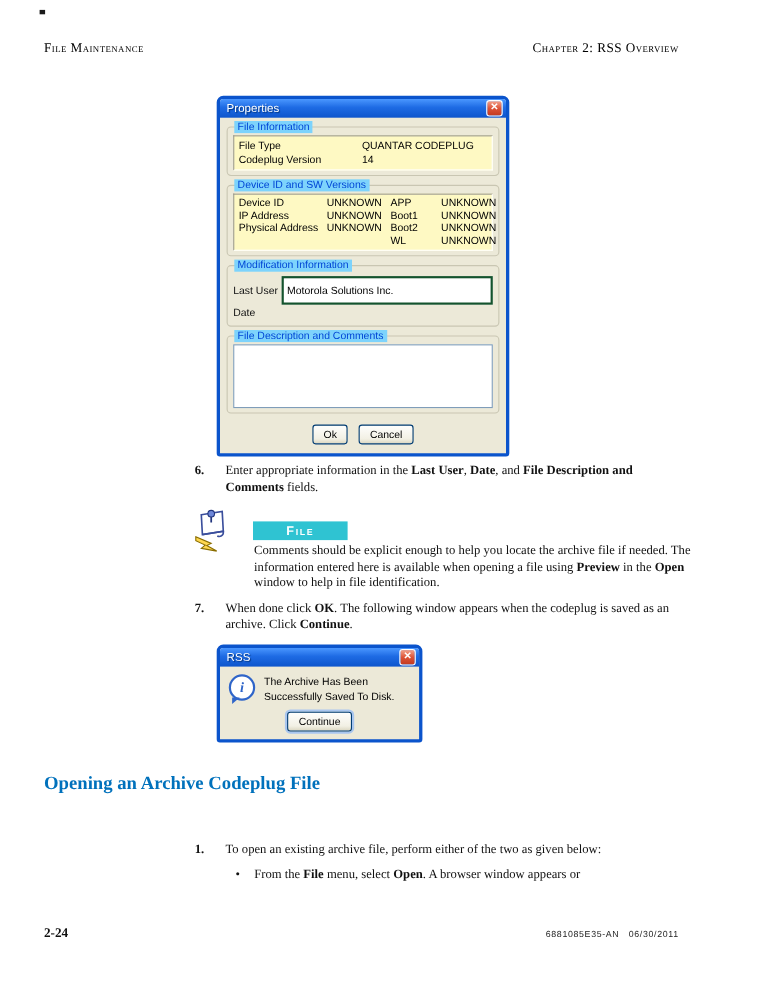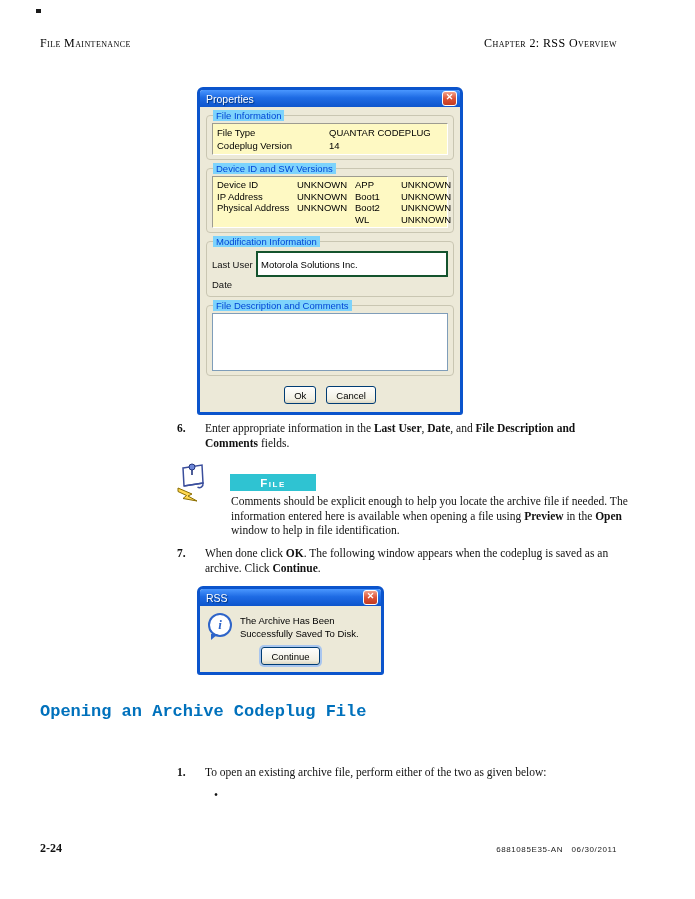--- a/index.html
+++ b/index.html
@@ -69,21 +69,21 @@
   .step{position:absolute;display:flex;font-size:11.5px;line-height:14.5px;}
   .step .num{width:28px;font-weight:bold;flex:0 0 auto;}
   .step6{left:177px;top:421px;width:452px;}
   .step7{left:177px;top:546px;width:452px;}
   .note-icon-wrap{position:absolute;left:175px;top:461px;width:36px;height:42px;}
   .note-banner{position:absolute;left:230px;top:474px;width:86px;height:17px;background:#2FC3D2;
                color:#fff;display:flex;align-items:center;justify-content:center;
                font-family:"Liberation Sans",sans-serif;font-weight:bold;font-size:11.5px;
                font-variant:small-caps;letter-spacing:1.5px;}
   .note-text{position:absolute;left:231px;top:494px;width:398px;font-size:11.5px;line-height:14.5px;}
-  .section-heading{position:absolute;left:40px;top:702px;font-family:Liberation Mono, monospace;
+  .section-heading{position:absolute;left:40px;top:702px;font-family:Liberation Serif, serif;
                    font-size:17px;font-weight:bold;color:#0071BC;}
   .intro{position:absolute;left:177px;top:740px;font-size:11.5px;}
   .step1{left:177px;top:765px;width:470px;}
   .bullet-line{position:absolute;left:214px;top:788px;width:430px;display:flex;gap:13px;
                font-size:11.5px;line-height:14.5px;}
 </style>
 </head>
 <body>
 
 <div class="page">
@@ -205,18 +205,19 @@
 
   <div class="section-heading">Opening an Archive Codeplug File</div>
 
   <div class="step step1">
     <span class="num">1.</span>
     <span class="txt">To open an existing archive file, perform either of the two as given below:</span>
   </div>
 
   <div class="bullet-line">
     <span>•</span>
+    <span><span>From the </span><span class="b">File</span><span> menu, select </span><span class="b">Open</span><span>. A browser window appears or</span></span>
   </div>
 
   <div class="footer-left">2-24</div>
   <div class="footer-right">6881085E35-AN   06/30/2011</div>
 
 </div>
 
 </body></html>

